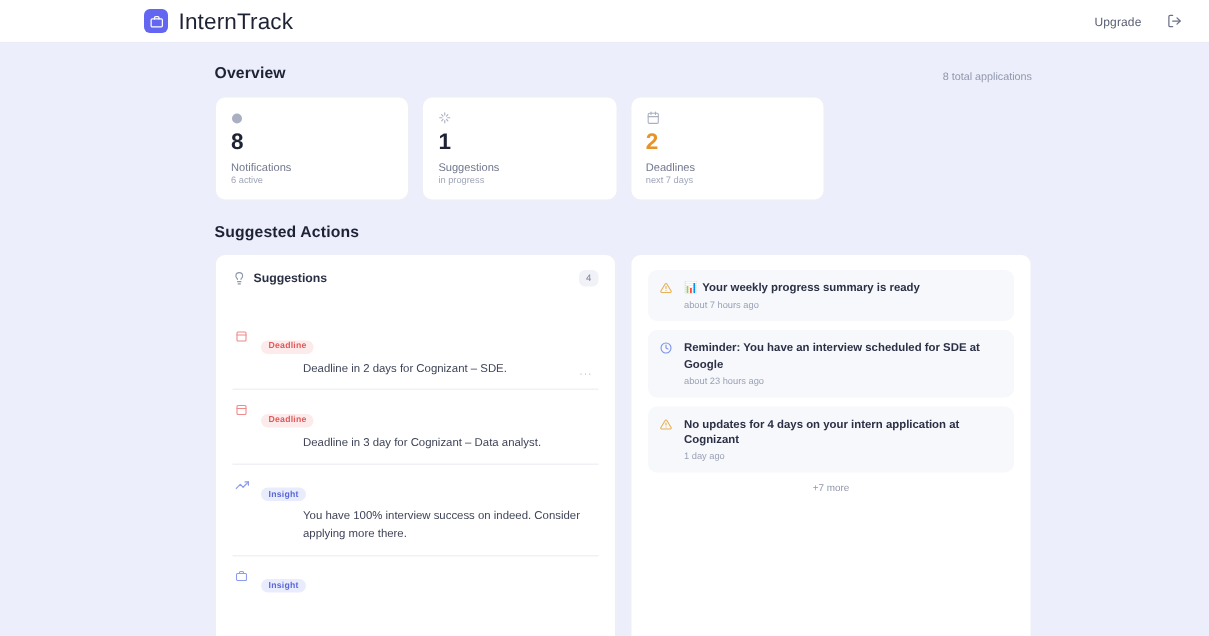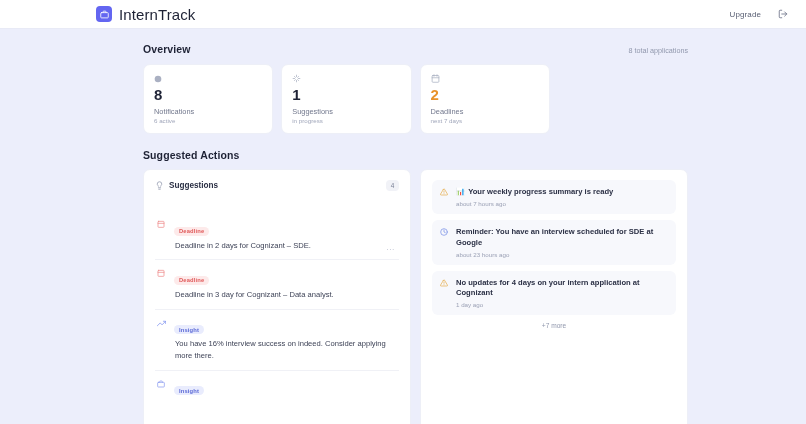--- a/index.html
+++ b/index.html
@@ -123,20 +123,21 @@
     font-size: 5.8px; font-weight: bold;
     padding: 1.5px 5px; border-radius: 6px;
     letter-spacing: .15px;
     margin-bottom: 4px;
   }
   .tag.deadline { background: #fdeaea; color: #e05a5a; }
   .tag.insight  { background: #e9ecfd; color: #5a68d6; }
   .sugg-text {
     font-size: 7.6px; color: #3e4357; line-height: 1.55;
     padding-left: 1px;
+    margin-left: 27px;
   }
   .kebab {
     position: absolute; right: 4px; bottom: 6px;
     color: #b9bece; font-size: 7px; letter-spacing: .6px;
     line-height: 1;
   }
 
   
   .notif {
     background: #f7f8fc;
@@ -277,21 +278,21 @@
 
       <div class="sugg-item">
         <span class="sugg-ico insight">
           <svg width="9" height="9" viewBox="0 0 24 24" fill="none" stroke="currentColor" stroke-width="2.2" stroke-linecap="round" stroke-linejoin="round">
             <polyline points="23 6 13.5 15.5 8.5 10.5 1 18"></polyline>
             <polyline points="17 6 23 6 23 12"></polyline>
           </svg>
         </span>
         <div class="sugg-body">
           <span class="tag insight">Insight</span>
-          <div class="sugg-text">You have 16% interview success on indeed. Consider applying more there.</div>
+          <div class="sugg-text">You have 100% interview success on indeed. Consider applying more there.</div>
         </div>
       </div>
 
       <div class="sugg-item">
         <span class="sugg-ico insight">
           <svg width="8" height="8" viewBox="0 0 24 24" fill="none" stroke="currentColor" stroke-width="2.2" stroke-linecap="round" stroke-linejoin="round">
             <rect x="2" y="7" width="20" height="14" rx="2"></rect>
             <path d="M8 7V5a2 2 0 0 1 2-2h4a2 2 0 0 1 2 2v2"></path>
           </svg>
         </span>

